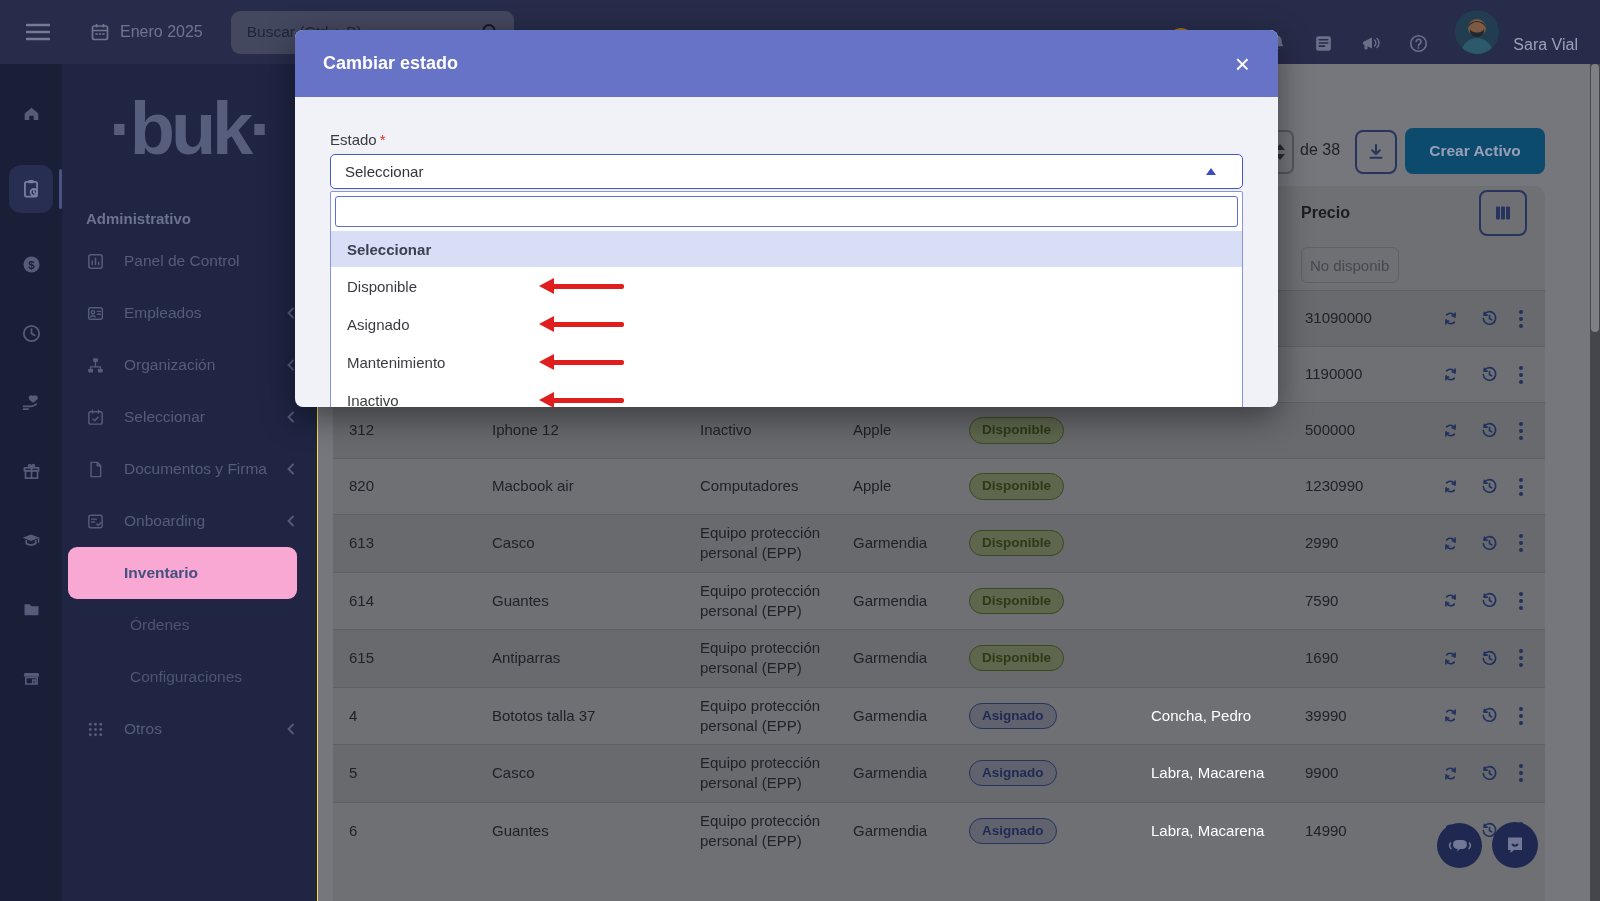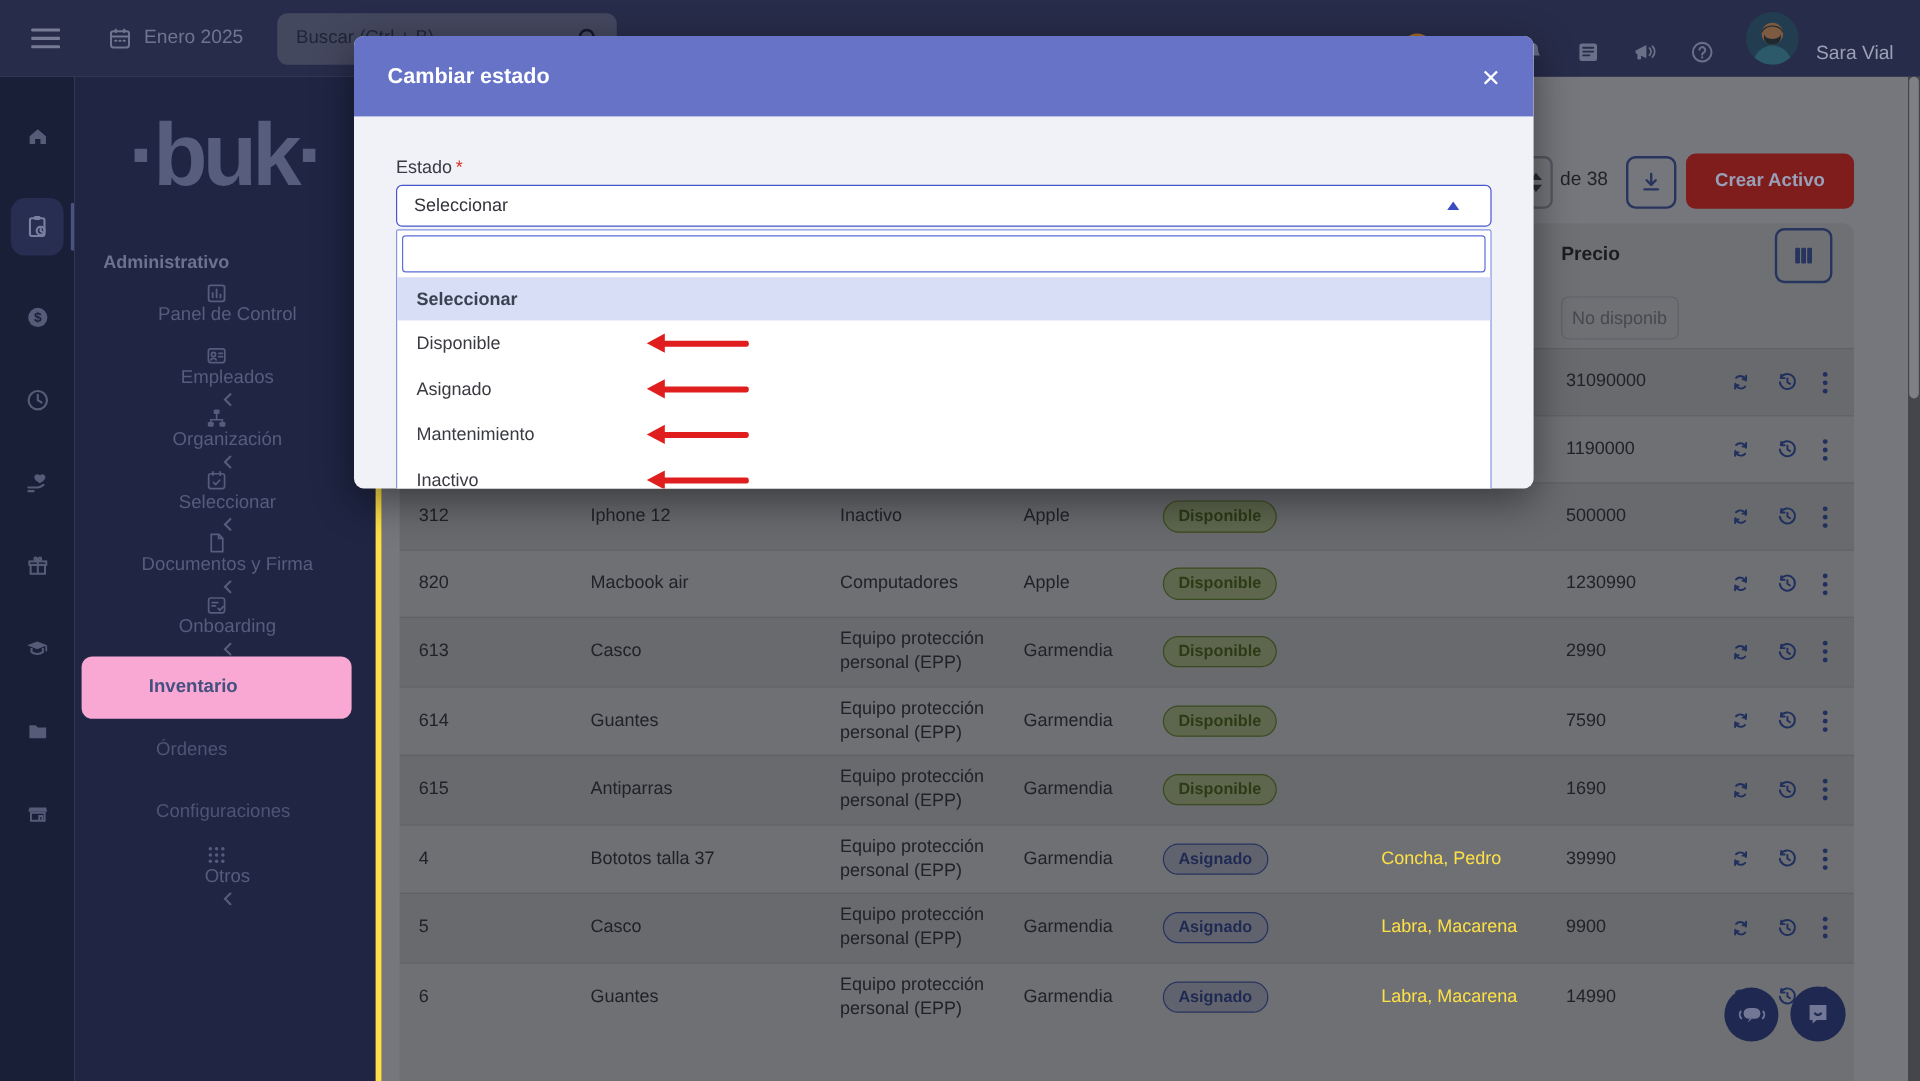--- a/index.html
+++ b/index.html
@@ -20,62 +20,62 @@
   .avatar { width:44px; height:44px; border-radius:50%; background:#213D4F; overflow:hidden; }
   .tb-user { color:#9CA1B6; font-size:16px; margin-left:-12px; }
 
   
   .rail { position:absolute; left:0; top:64px; width:62px; height:837px; background:#1A1F38; z-index:9; display:flex; flex-direction:column; align-items:center; padding-top:32px; gap:33px; }
   .rail .ric { color:#565C77; width:44px; height:36px; display:flex; align-items:center; justify-content:center; cursor:pointer; position:relative; }
   .rail .ric.active { background:#272E52; border-radius:12px; height:48px; color:#7A80A0; }
   .rail .ric.active::after { content:""; position:absolute; right:-9px; top:4px; width:3px; height:40px; background:#4A5280; border-radius:2px; }
 
   
-  .sidebar { position:absolute; left:62px; top:64px; width:256px; height:837px; background:#1F2543; z-index:9; border-right:5px solid #fde047; }
+  .sidebar { position:absolute; left:62px; top:64px; width:256px; height:837px; background:#1F2543; z-index:9; border-right:1px solid #fde047; }
   .logo { color:#575D7D; font-size:74px; font-weight:600; letter-spacing:-4px; text-align:center; margin-top:28px; line-height:1; cursor:pointer; }
   .side-section { color:#6C7390; font-size:15px; font-weight:700; margin:44px 0 8px 24px; }
   .menu { list-style:none; }
-  .mi { display:flex; align-items:center; height:52px; padding:0 20px 0 24px; color:#565D7C; font-size:15.5px; cursor:pointer;flex-direction:column; }
+  .mi { display:flex; align-items:center; height:52px; padding:0 20px 0 24px; color:#565D7C; font-size:15.5px; cursor:pointer; }
   .mi .mic { width:20px; margin-right:18px; display:flex; }
   .mi .lbl { flex:1; }
   .mi .chev { color:#565D7C; display:flex; }
   .chev.exp svg { transform:rotate(-90deg); }
   .submenu { list-style:none; }
   .smi { height:52px; display:flex; align-items:center; padding-left:62px; color:#4E5574; font-size:15.5px; cursor:pointer; }
   .smi.active { background:#f9a8d4; border-radius:9px; margin:0 20px 0 6px; padding-left:56px; color:#44507F; font-weight:700; }
   .submenu li:not(.active) { margin:0 20px 0 6px; }
 
   
   .main { position:absolute; left:319px; top:64px; right:0; bottom:0; background:#76777D; }
   .controls { position:absolute; left:0; top:64px; width:100%; height:50px; }
   .pg-select { position:absolute; left:921px; top:2px; width:54px; height:44px; border:2px solid #56575F; border-radius:7px; background:#75767B; cursor:pointer; }
   .pg-select .ud { position:absolute; right:7px; top:12px; }
   .ud i { display:block; width:0; height:0; border-left:5px solid transparent; border-right:5px solid transparent; }
   .ud .up { border-bottom:6px solid #2A2B31; margin-bottom:4px; }
   .ud .dn { border-top:6px solid #2A2B31; }
   .pg-of { position:absolute; left:981px; top:13px; font-size:16px; color:#222329; }
   .btn-dl { position:absolute; left:1036px; top:2px; width:42px; height:44px; border:2px solid #26345E; border-radius:8px; background:transparent; color:#26345E; display:flex; align-items:center; justify-content:center; cursor:pointer; }
-  .btn-create { position:absolute; left:1086px; top:0; width:140px; height:46px; background:#7f1d1d; border:none; border-radius:8px; color:#98A0B8; font-size:15.5px; font-weight:700; font-family:inherit; cursor:pointer; }
+  .btn-create { position:absolute; left:1086px; top:0; width:140px; height:46px; background:#0c4a6e; border:none; border-radius:8px; color:#98A0B8; font-size:15.5px; font-weight:700; font-family:inherit; cursor:pointer; }
 
   .card { position:absolute; left:14px; top:122px; width:1212px; height:780px; background:#6F7074; border-radius:10px 10px 0 0; overflow:hidden; }
   .thead, .tfilter, .trow { display:grid; grid-template-columns:143px 208px 153px 116px 168px 168px 127px 129px; align-items:center; }
   .thead { height:54px; font-weight:700; color:#1B1C20; font-size:16px; }
   .thead .c, .tfilter .c { padding-left:16px; }
   .thead .pr, .tfilter .pr, .trow .pr { padding-left:12px; }
   .tfilter { height:50px; }
   .tfilter input { width:98px; height:36px; border:1.5px solid #606167; border-radius:6px; background:transparent; color:#47484E; font-size:15px; padding:0 8px; font-family:inherit; outline:none; }
   .cols-btn { width:48px; height:46px; border:2px solid #26345E; border-radius:8px; background:transparent; color:#26345E; display:flex; align-items:center; justify-content:center; justify-self:end; margin-right:18px; cursor:pointer; }
   .rows .trow { min-height:56px; border-top:1px solid #606165; font-size:15px; color:#212228; }
   .rows .trow:nth-child(odd) { background:#696A6E; }
   .trow .c { padding:8px 10px 8px 16px; line-height:1.35; }
   .badge { display:inline-block; padding:3px 12px; border-radius:14px; font-size:13.5px; font-weight:700; border:1.5px solid; white-space:nowrap; }
   .badge:empty { display:none; }
   .b-green { color:#2C3A16; border-color:#3A4A20; background:#5E674E; }
   .b-navy  { color:#1F2A52; border-color:#27335E; background:#60636E; }
-  .assigned { color:#fde047; cursor:pointer; text-decoration:none; padding-left:14px; }
+  .assigned { color:#ffffff; cursor:pointer; text-decoration:none; padding-left:14px; }
   .assigned:empty { display:none; }
   .acts { display:flex; gap:20px; align-items:center; padding-left:25px; color:#20305E; }
   .acts .ai { cursor:pointer; display:flex; }
   .kebab { display:flex; flex-direction:column; gap:3px; cursor:pointer; }
   .kebab i { width:4px; height:4px; border-radius:50%; background:#20305E; }
 
   
   .sbar { position:absolute; right:0; top:64px; width:10px; height:837px; background:#45464B; z-index:12; }
   .sbar .thumb { position:absolute; top:0; left:1px; width:8px; height:268px; background:#7F8086; border-radius:4px; cursor:pointer; }
 

